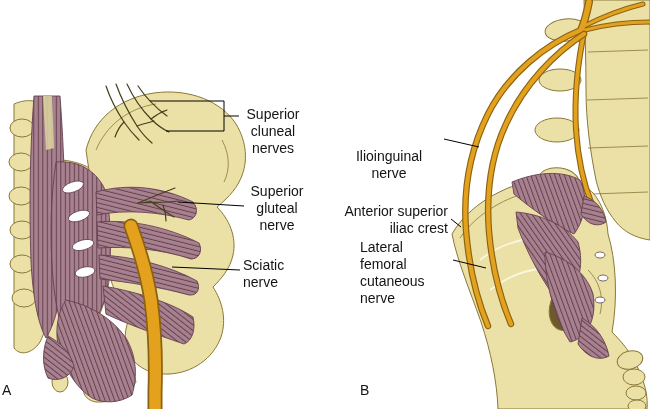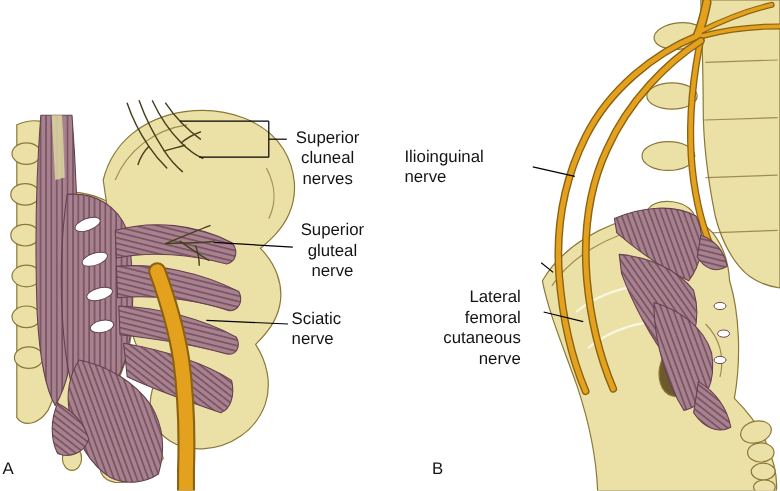--- a/index.html
+++ b/index.html
@@ -210,23 +210,25 @@
 cluneal
 nerves</div>
 
   <div class="label" style="left:247px;top:183px;width:60px;text-align:center">Superior
 gluteal
 nerve</div>
 
   <div class="label" style="left:243px;top:257px;width:56px;">Sciatic
 nerve</div>
 
-  <div class="label" style="left:337px;top:122px;width:104px;text-align:left">Ilioinguinal nerve</div>
-
-
-  <div class="label" style="left:344px;top:239px;width:90px;text-align:right">Lateral femoral
+  <div class="label" style="left:337px;top:148px;width:104px;text-align:center">Ilioinguinal nerve</div>
+
+  <div class="label" style="left:344px;top:203px;width:104px;text-align:right">Anterior superior
+iliac crest</div>
+
+  <div class="label" style="left:360px;top:239px;width:90px;text-align:left">Lateral femoral
 cutaneous
 nerve</div>
 
   <div class="panel-letter" style="left:2px;top:382px">A</div>
 
   <div class="panel-letter" style="left:360px;top:382px">B</div>
 </div>
 
 </body></html>

